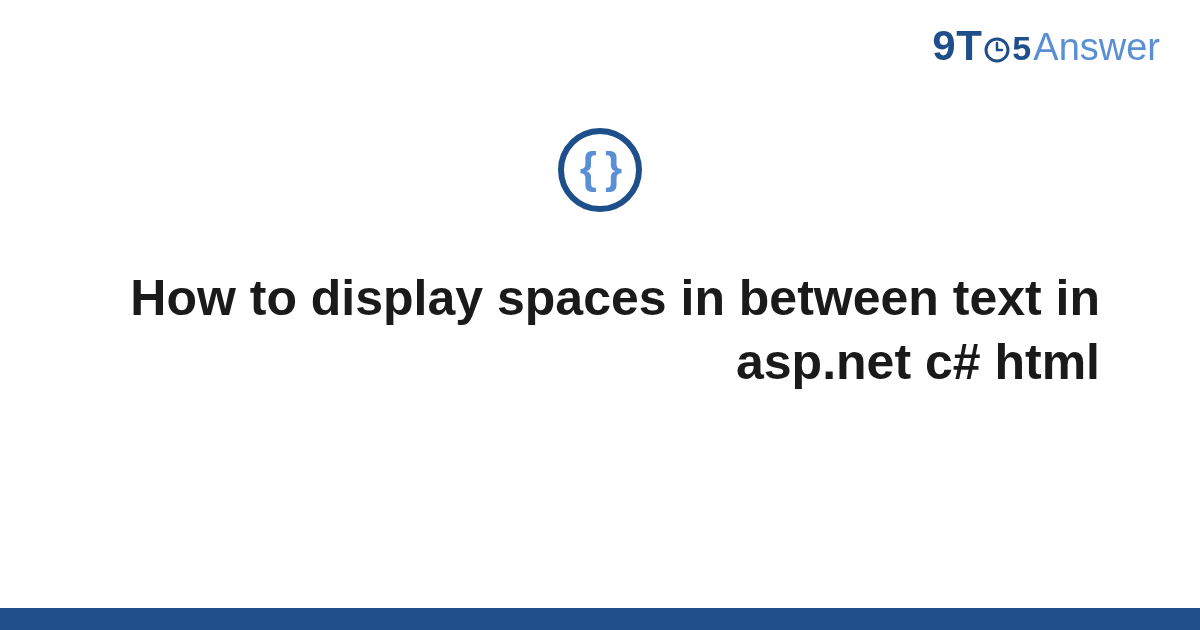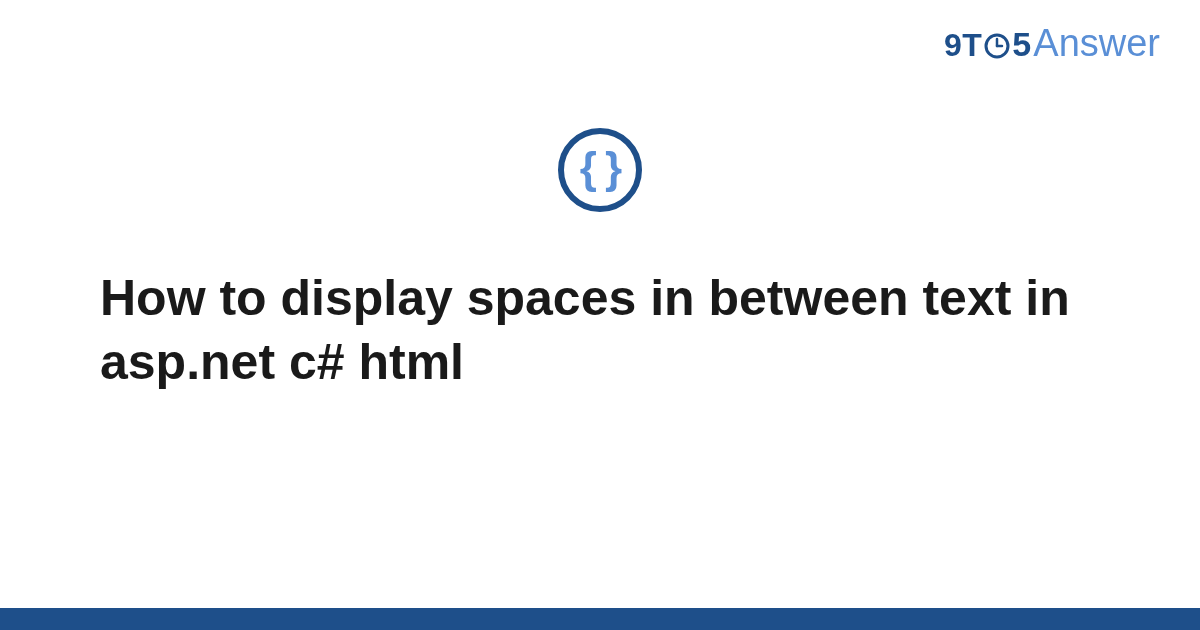--- a/index.html
+++ b/index.html
@@ -12,21 +12,21 @@
     overflow: hidden;
   }
   .header {
     position: absolute;
     top: 22px;
     right: 40px;
     display: flex;
     align-items: baseline;
   }
   .logo-9t {
-    font-size: 32px;
+    font-size: 42px;
     font-weight: 700;
     color: #1e4f8a;
     letter-spacing: 0.5px;
   }
   .logo-clock {
     display: inline-flex;
     align-items: center;
     justify-content: center;
     margin: 0 1px;
     position: relative;
@@ -69,21 +69,21 @@
     color: #5a8fd6;
     letter-spacing: -2px;
     line-height: 1;
     position: relative;
     top: -2px;
   }
   .title {
     font-size: 50px;
     font-weight: 700;
     color: #1a1a1a;
-    text-align: left;
+    text-align: right;
     line-height: 1.28;
     max-width: 1000px;
   }
   .footer-bar {
     position: absolute;
     bottom: 0;
     left: 0;
     right: 0;
     height: 22px;
     background: #1e4f8a;

